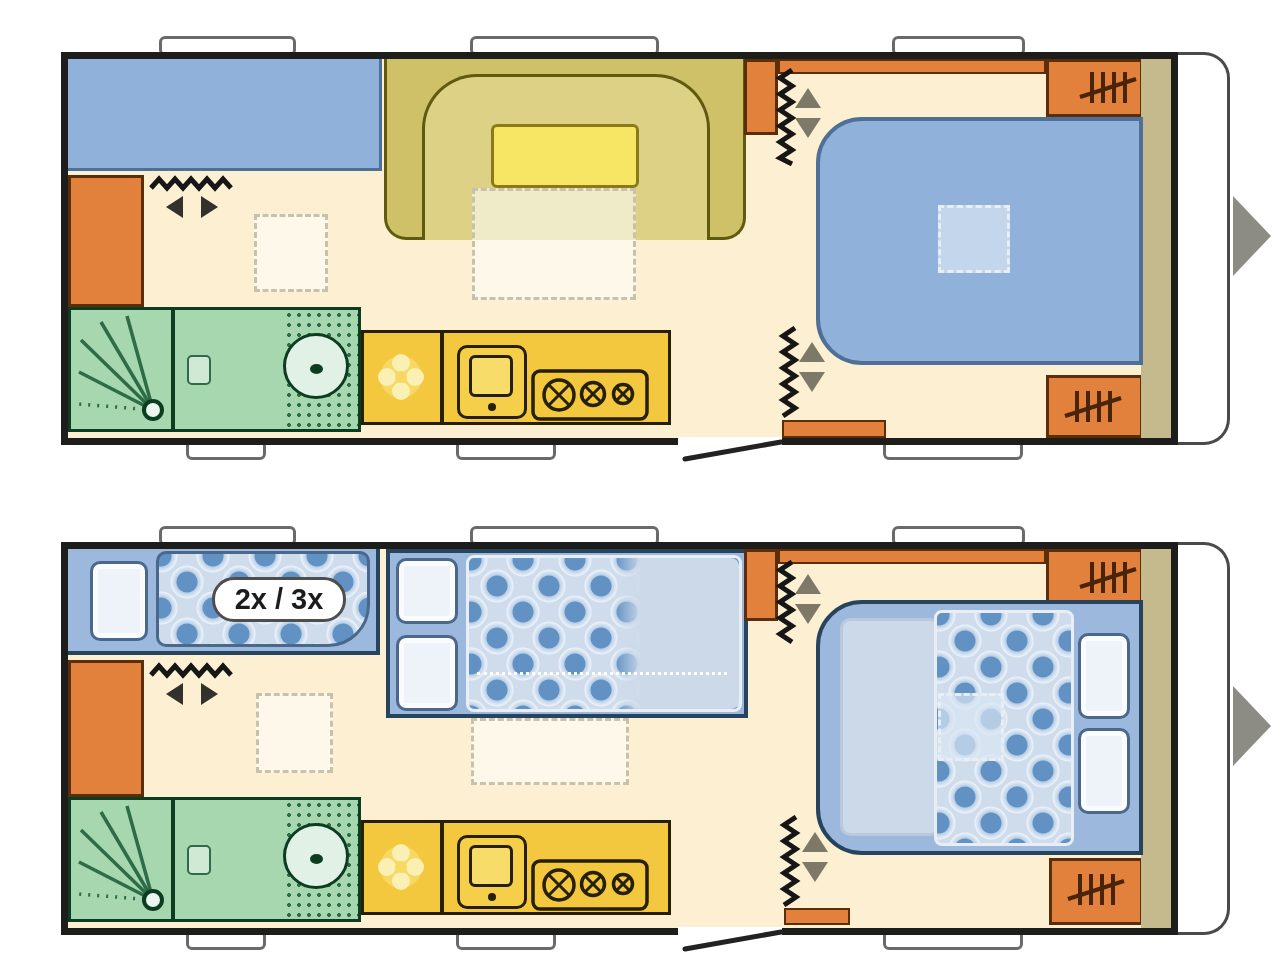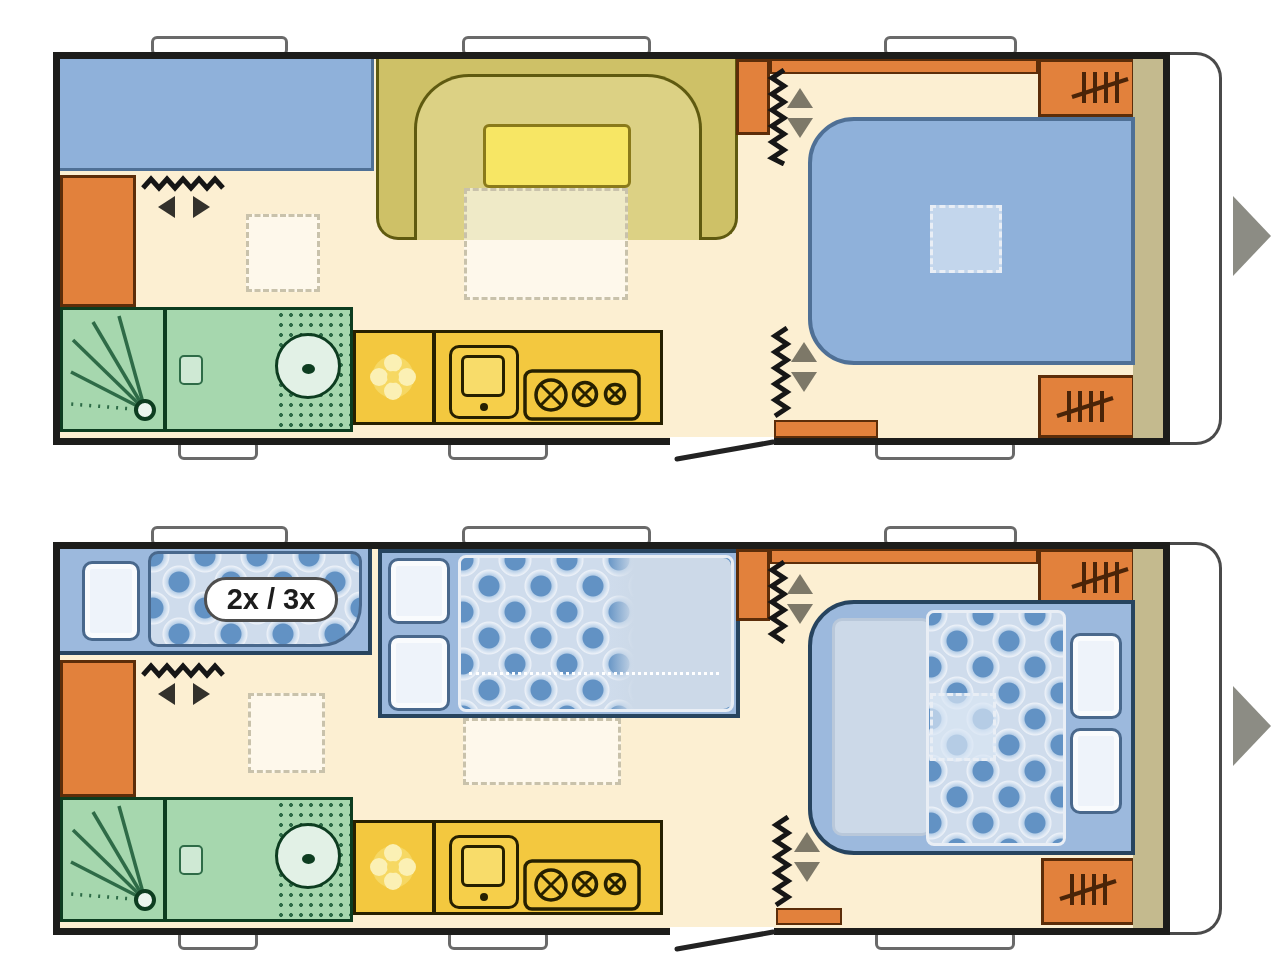--- a/index.html
+++ b/index.html
@@ -1,19 +1,19 @@
 <!DOCTYPE html>
 <html style="--wall: #1d1d1b; --floor: #fcefd2; --blue: #8fb1da; --blueB: #4f7096; --olive: #cec167; --oliveL: #dcd184; --oliveB: #5f5a10; --tableY: #f7e664; --orange: #e2813c; --orangeB: #5c2d09; --hatch: #4a2408; --green: #a6d7ae; --greenB: #0d3d20; --greenM: #2e6b47; --ky: #f3c83f; --kyB: #262000; --tan: #c4ba8e; --nblue: #9cb9dd; --nblueB: #27445f; --florL: #b9d0e8; --florD: #6292c4; --pill: #eef3fa; --pillB: #49688c; --sheet: #ccd9e8; --zig: #161616; --arrT: #7d7868; --arrD: #33312c; --winB: #6a6a6a; --nav: #8c8c84; --frontB: #4a4a4a; --dash: #c9c2ab; --dashW: #e9eef5; --badgeB: #4e4e4e;"><head>
 <meta charset="utf-8">
 <style>
   html,body{margin:0;padding:0;background:#fff;}
   #canvas{position:relative;width:1280px;height:960px;background:#fff;overflow:hidden;
           font-family:"Liberation Sans", sans-serif;}
   .abs{position:absolute;box-sizing:border-box;}
-  .plan{position:absolute;left:8px;width:1056px;}
+  .plan{position:absolute;left:16px;width:1056px;}
   
   .body-shell{background:var(--floor);border:7px solid var(--wall);z-index:2;}
   .front-shell{background:#fff;border:3px solid var(--frontB);border-left:none;
                border-radius:0 26px 26px 0;z-index:0;}
   .win{position:absolute;box-sizing:border-box;height:20px;background:#fff;
        border:3px solid var(--winB);border-radius:6px;z-index:1;}
   .furn{z-index:3;}
   .orange{background:var(--orange);border:3px solid var(--orangeB);}
   .dashbox{border:3px dashed var(--dash);background:rgba(255,255,255,.55);}
   .dashbox-w{border:3px dashed var(--dashW);background:rgba(216,229,243,.7);}

